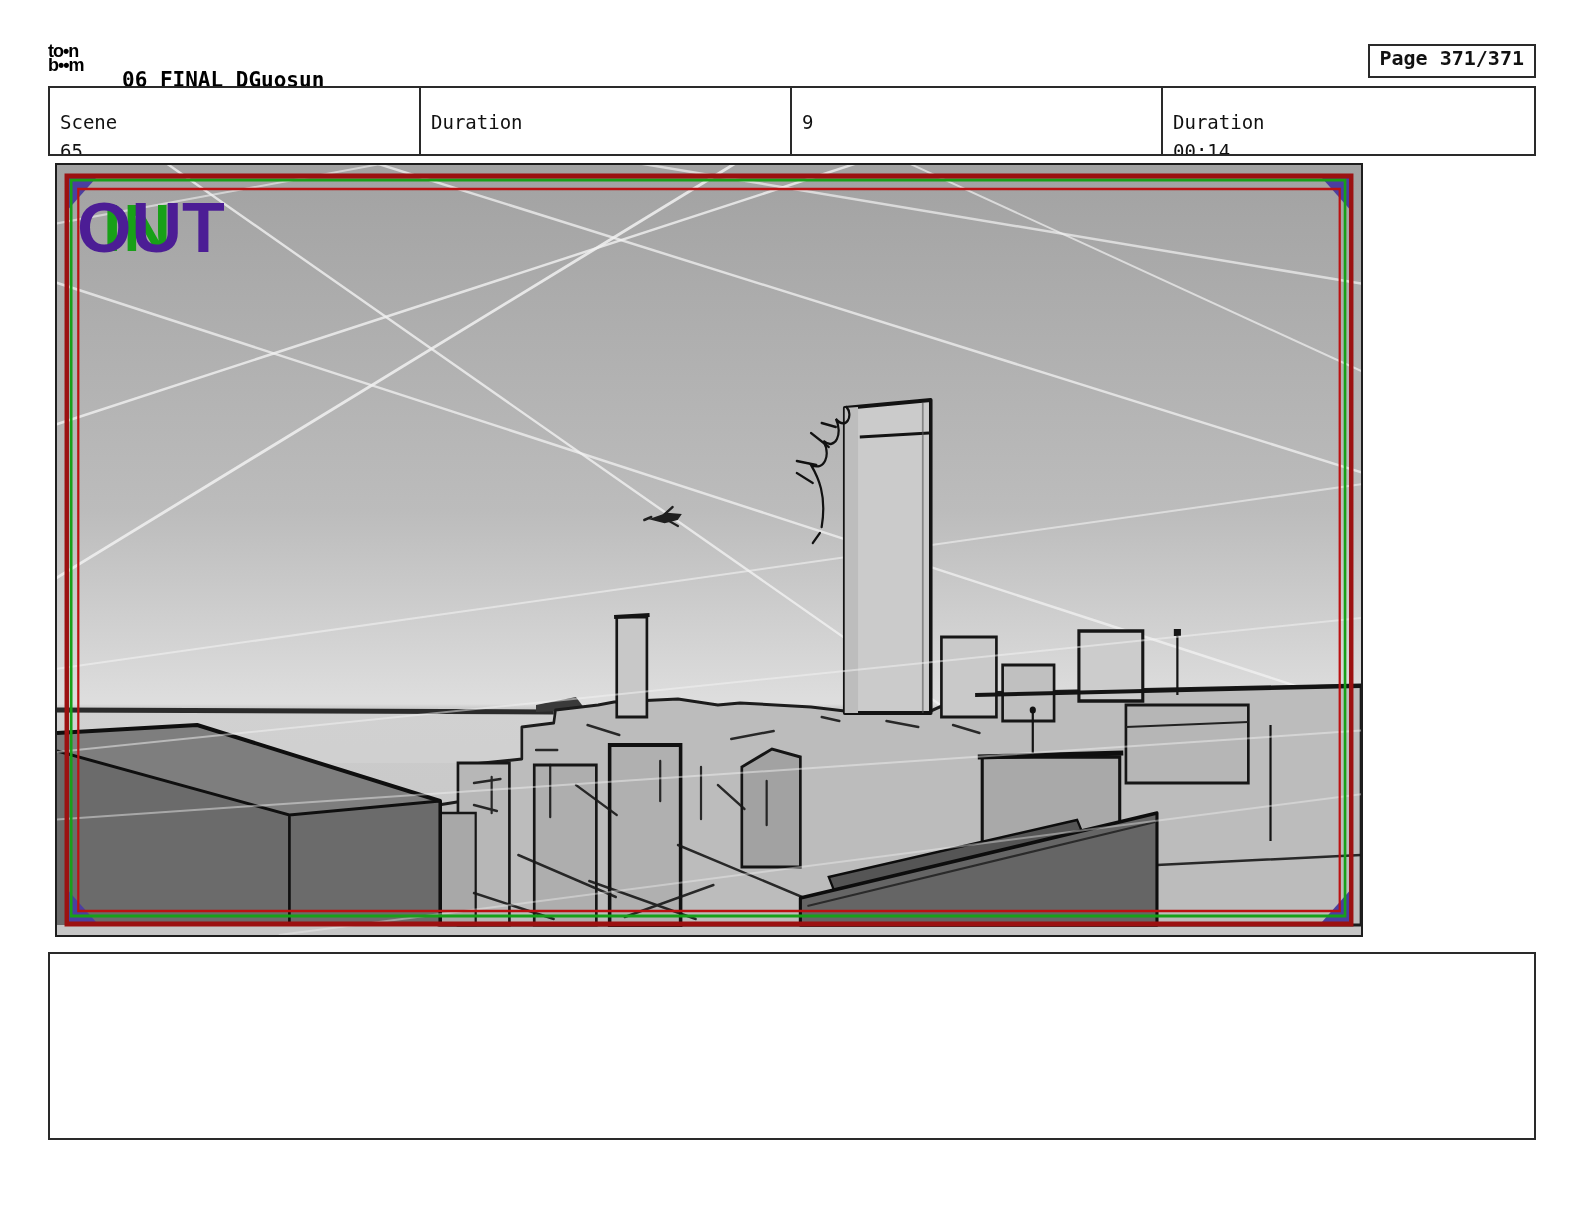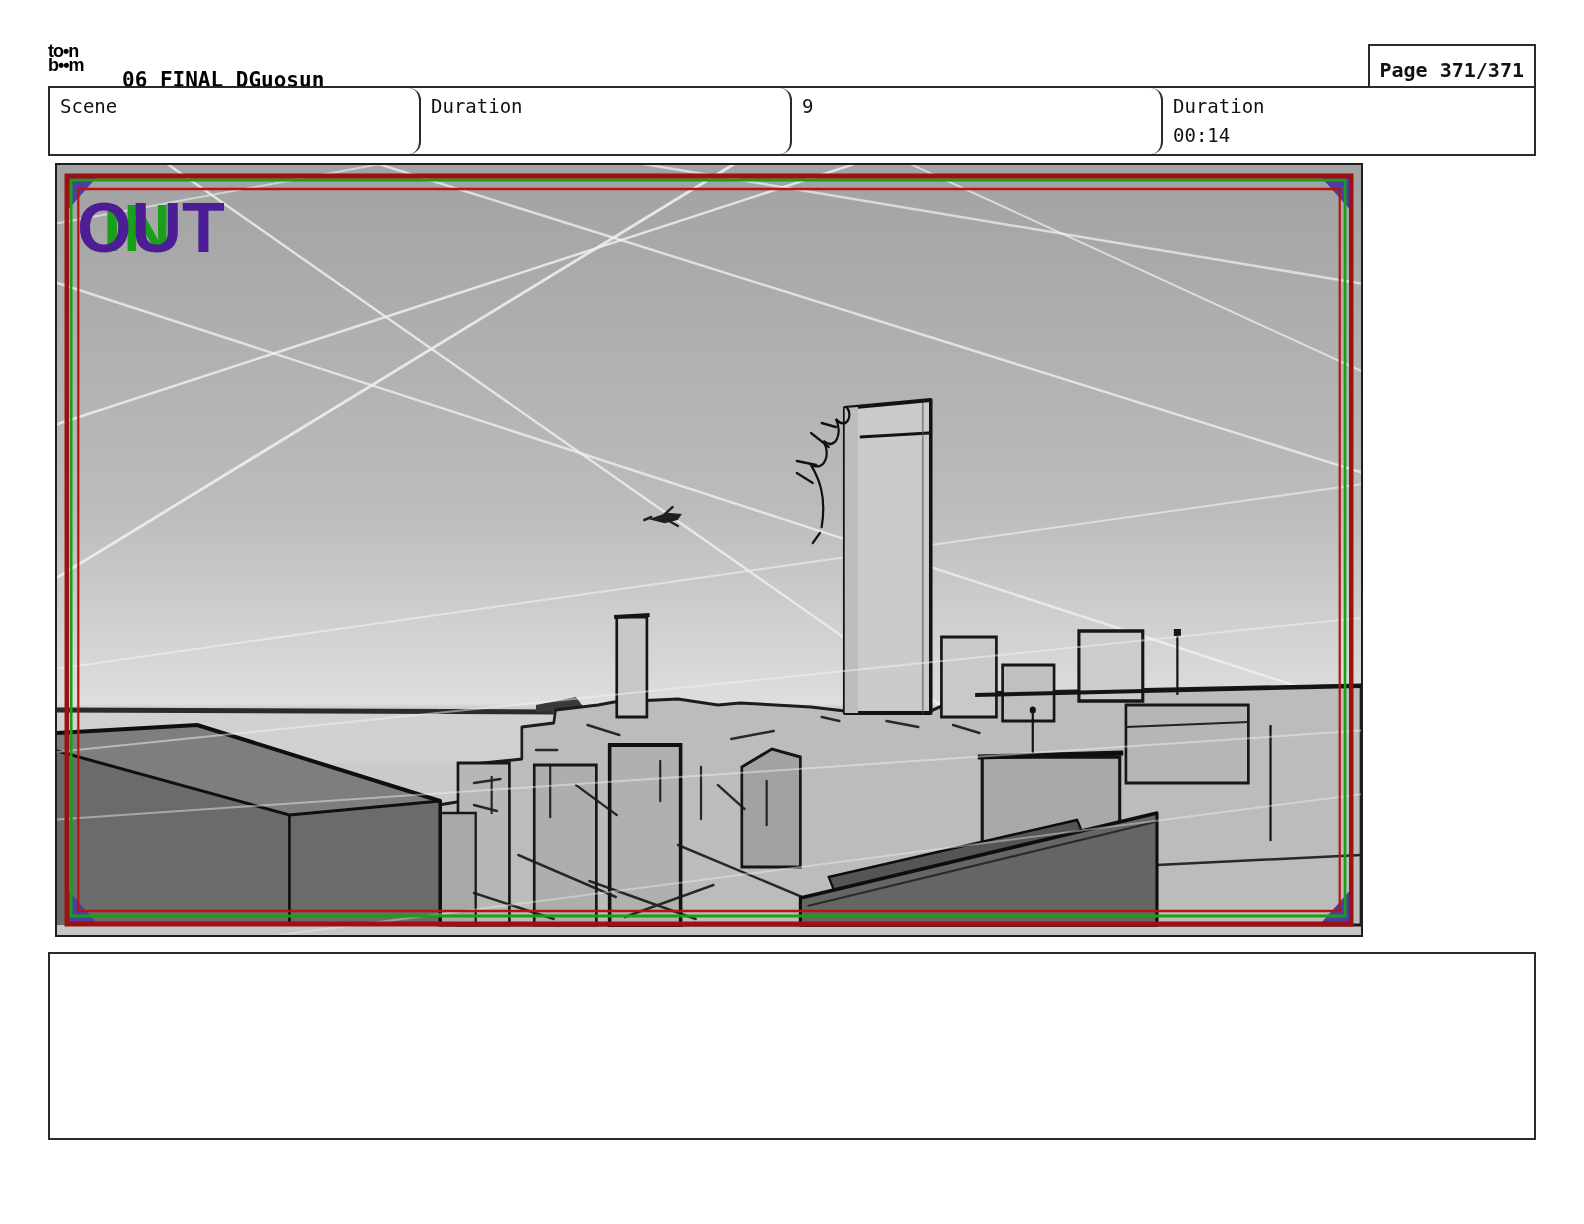--- a/index.html
+++ b/index.html
@@ -4,27 +4,27 @@
 <style>
   html,body{margin:0;padding:0;background:#fff;}
   .page{position:relative;width:1584px;height:1224px;background:#ffffff;overflow:hidden;
         font-family:"DejaVu Sans Mono","Liberation Mono",monospace;color:#111;}
 
   
   .logo{position:absolute;left:48px;top:44px;font-family:"Liberation Sans",sans-serif;
         font-weight:800;font-size:18px;line-height:0.8;letter-spacing:-1px;color:#000;}
   .doc-title{position:absolute;left:122px;top:68px;font-weight:700;font-size:21px;color:#000;}
   .page-box{position:absolute;top:44px;right:48px;border:2px solid #2a2a2a;
-            padding:12px 10px 6px;font-weight:700;font-size:20px;background:#fff;}
+            padding:0 10px 6px;font-weight:700;font-size:20px;background:#fff;}
 
   
   .info-table{position:absolute;left:48px;top:86px;width:1488px;height:70px;
               display:grid;grid-template-columns:repeat(4,1fr);
               border:2px solid #2a2a2a;box-sizing:border-box;background:#fff;}
-  .info-cell{border-right:2px solid #2a2a2a;padding:4px 10px;box-sizing:border-box;overflow:hidden;border-radius:12px;}
+  .info-cell{border-right:2px solid #2a2a2a;padding:20px 10px;box-sizing:border-box;overflow:hidden;}
   .info-cell:last-child{border-right:none;}
   .cell-label,.cell-value{font-size:19px;line-height:1.55;white-space:nowrap;}
 
   
   .board-panel{position:absolute;left:55px;top:163px;width:1308px;height:774px;
                border:2px solid #1e1e1e;box-sizing:border-box;background:#b9b9b9;}
   .board-panel svg{display:block;width:100%;height:100%;}
   .cam-label{position:absolute;font-family:"Liberation Sans",sans-serif;font-weight:700;
              line-height:1;user-select:none;}
   .in-label{left:46px;top:30px;font-size:66px;color:#18a018;z-index:2;letter-spacing:2px;}
@@ -42,20 +42,21 @@
   <div class="logo">
     <div>to•n</div>
     <div>b••m</div>
   </div>
   <div class="doc-title">06 FINAL DGuosun</div>
   <div class="page-box">Page 371/371</div>
 
   <div class="info-table">
     <div class="info-cell">
       <div class="cell-label">Scene</div>
+      <div class="cell-value">65</div>
     </div>
     <div class="info-cell">
       <div class="cell-label">Duration</div>
     </div>
     <div class="info-cell">
       <div class="cell-value">9</div>
     </div>
     <div class="info-cell">
       <div class="cell-label">Duration</div>
       <div class="cell-value">00:14</div>

